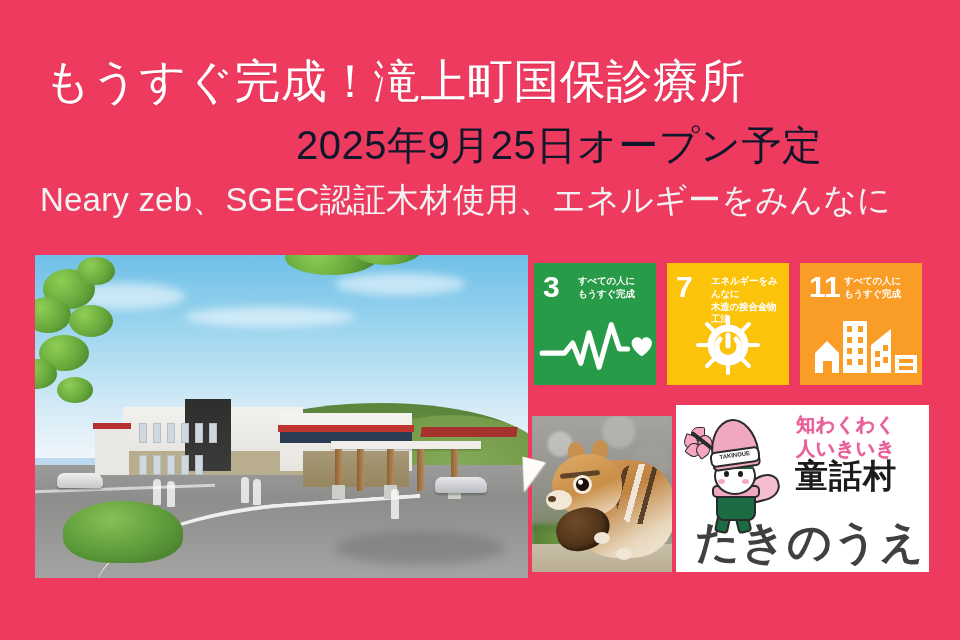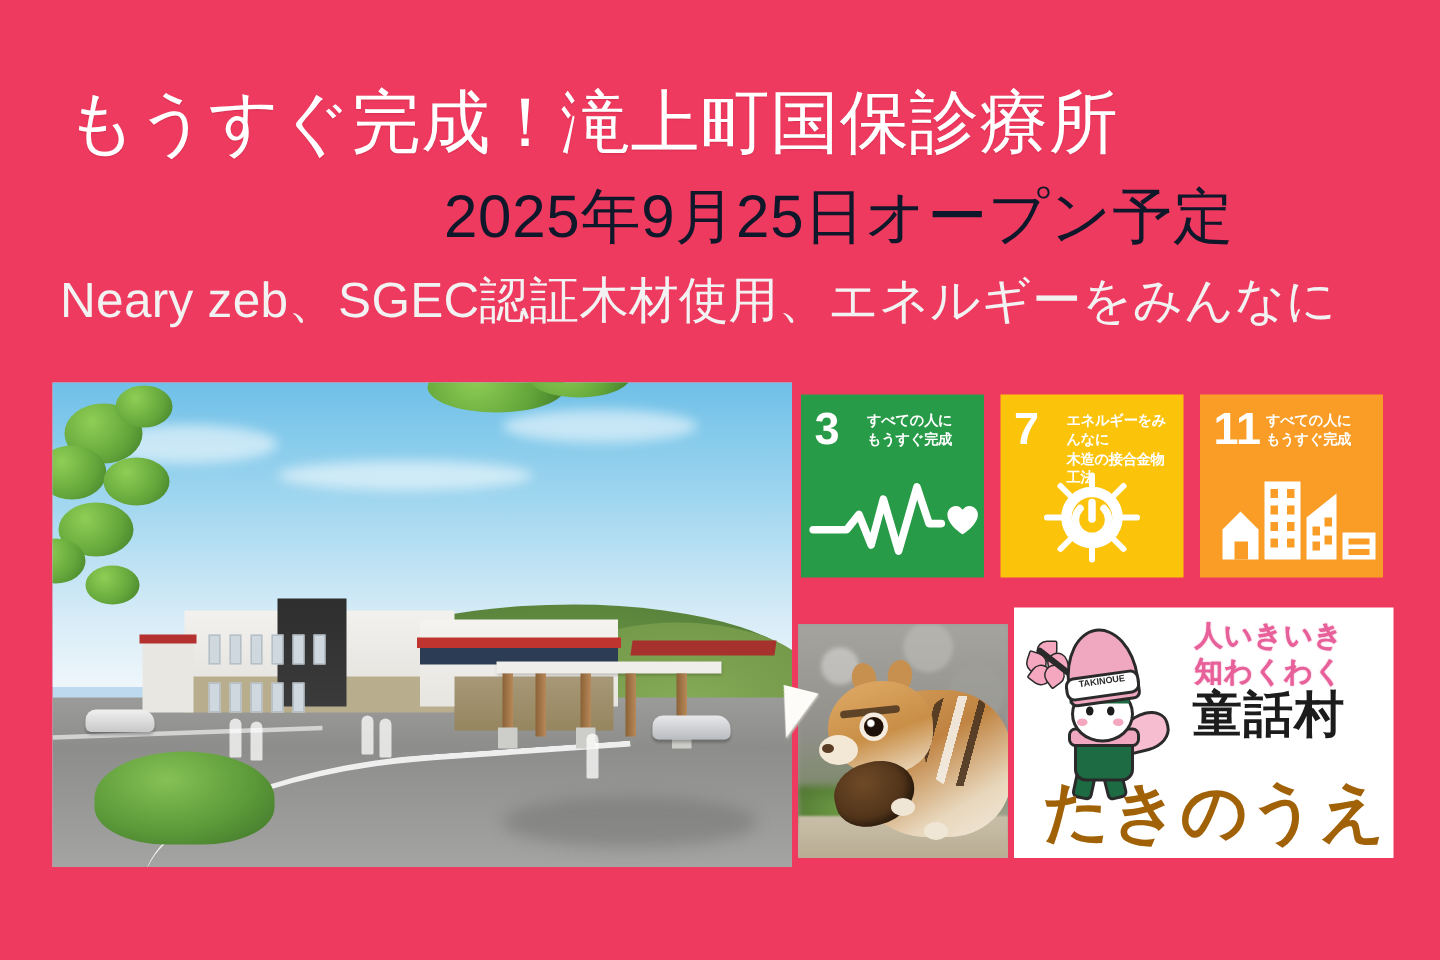--- a/index.html
+++ b/index.html
@@ -280,21 +280,21 @@
     text-align:center;letter-spacing:.5px;
     text-shadow:0 0 1px #e8609a;
   }
   .logo .doowa{
     position:absolute;right:10px;top:54px;width:146px;
     color:#1c1c1c;font-weight:700;font-size:33px;line-height:1;
     text-align:center;letter-spacing:1px;
   }
   .logo .taki{
     position:absolute;left:16px;bottom:8px;width:236px;
-    color:#a16207;font-weight:700;font-size:44px;line-height:1;
+    color:#404040;font-weight:700;font-size:44px;line-height:1;
     text-align:center;letter-spacing:1px;
   }
   .mascot{
     position:absolute;left:10px;top:14px;width:92px;height:104px;
   }
   .mascot .hat{
     position:absolute;left:24px;top:0;width:44px;height:46px;
     background:#f0a8c0;border:2px solid #2a2a2a;
     border-radius:50% 50% 10% 10% / 70% 70% 10% 10%;
     transform:rotate(-8deg);
@@ -561,22 +561,22 @@
       <div class="hair"></div>
       <div class="eye l"></div>
       <div class="eye r"></div>
       <div class="cheek l"></div>
       <div class="cheek r"></div>
       <div class="hat"></div>
       <div class="hatband">TAKINOUE</div>
     </div>
 
     <div class="slogan">
+      <div class="nowrap">知わくわく</div>
       <div class="nowrap">人いきいき</div>
-      <div class="nowrap">知わくわく</div>
     </div>
 
     <div class="doowa nowrap">童話村</div>
 
     <div class="taki nowrap">たきのうえ</div>
   </div>
 
 </div>
 
 </body></html>

